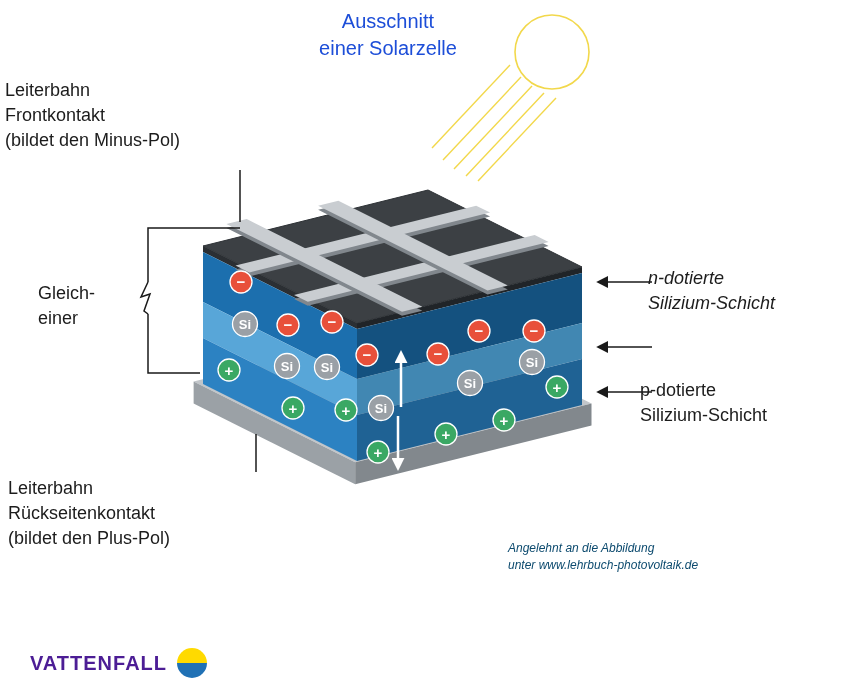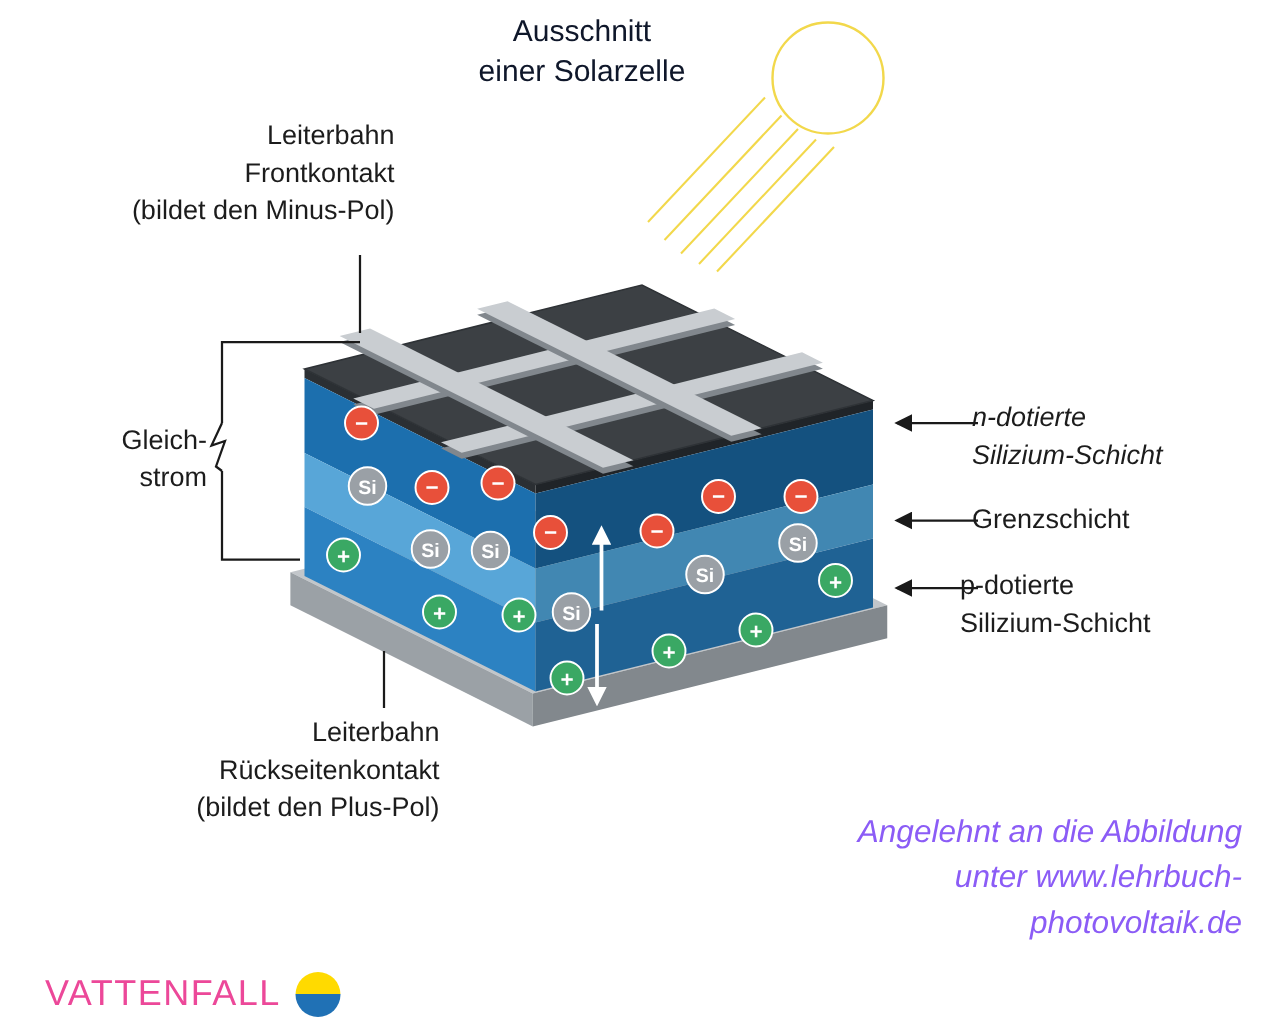--- a/index.html
+++ b/index.html
@@ -1,23 +1,23 @@
 <!DOCTYPE html>
 <html><head>
 <meta charset="utf-8">
 <style>
   html,body{margin:0;padding:0;background:#ffffff;font-family:"Liberation Sans",sans-serif;color:#1a1a1a;}
   .canvas{position:relative;width:842px;height:688px;background:#ffffff;overflow:hidden;}
   svg.scene{position:absolute;left:0;top:0;}
   .lbl{position:absolute;white-space:pre-line;font-size:18px;line-height:1.38;color:#1c1c1c;}
-  .center{text-align:right;}
-  .title{position:absolute;left:258px;top:8px;width:260px;text-align:center;font-size:20px;line-height:1.35;white-space:pre-line;color:#0f172a;}
-  .attr{position:absolute;right:14px;top:540px;width:320px;text-align:right;font-style:italic;font-size:21px;line-height:1.45;white-space:pre-line;color:#8b5cf6;}
+  .center{text-align:left;}
+  .title{position:absolute;left:258px;top:8px;width:260px;text-align:center;font-size:20px;line-height:1.35;white-space:pre-line;color:#1d4ed8;}
+  .attr{position:absolute;right:14px;top:540px;width:320px;font-style:italic;font-size:12px;line-height:1.45;white-space:pre-line;color:#0c4a6e;}
   .brand{position:absolute;left:30px;top:648px;display:flex;align-items:center;gap:10px;}
-  .brand .word{font-weight:normal;font-size:24px;letter-spacing:1px;color:#ec4899;}
+  .brand .word{font-weight:bold;font-size:20px;letter-spacing:1px;color:#4c1d95;}
   .brand .mark{width:30px;height:30px;border-radius:50%;background:linear-gradient(to bottom,#ffda00 0 50%,#2071b5 50% 100%);}
   .pt{text-anchor:middle;fill:#ffffff;font-weight:bold;font-family:"Liberation Sans",sans-serif;}
   .pt-sign{font-size:15px;}
   .pt-si{font-size:13px;font-weight:bold;}
   .ln{stroke:#1a1a1a;stroke-width:1.5;fill:none;}
 </style>
 </head>
 <body>
 
 <div class="canvas">
@@ -180,26 +180,25 @@
   </svg>
 
   <div class="title">Ausschnitt
 einer Solarzelle</div>
 
   <div class="lbl center" style="left:5px;top:78px;width:258px;">Leiterbahn
 Frontkontakt
 (bildet den Minus-Pol)</div>
 
   <div class="lbl center" style="left:38px;top:281px;width:100px;">Gleich-
-strom</div>
+einer</div>
 
   <div class="lbl" style="left:648px;top:266px;font-style:italic;">n-dotierte
 Silizium-Schicht</div>
 
-  <div class="lbl" style="left:648px;top:334px;">Grenzschicht</div>
 
   <div class="lbl" style="left:640px;top:378px;">p-dotierte
 Silizium-Schicht</div>
 
   <div class="lbl center" style="left:8px;top:476px;width:285px;">Leiterbahn
 Rückseitenkontakt
 (bildet den Plus-Pol)</div>
 
   <div class="attr">Angelehnt an die Abbildung
 unter www.lehrbuch-photovoltaik.de</div>

